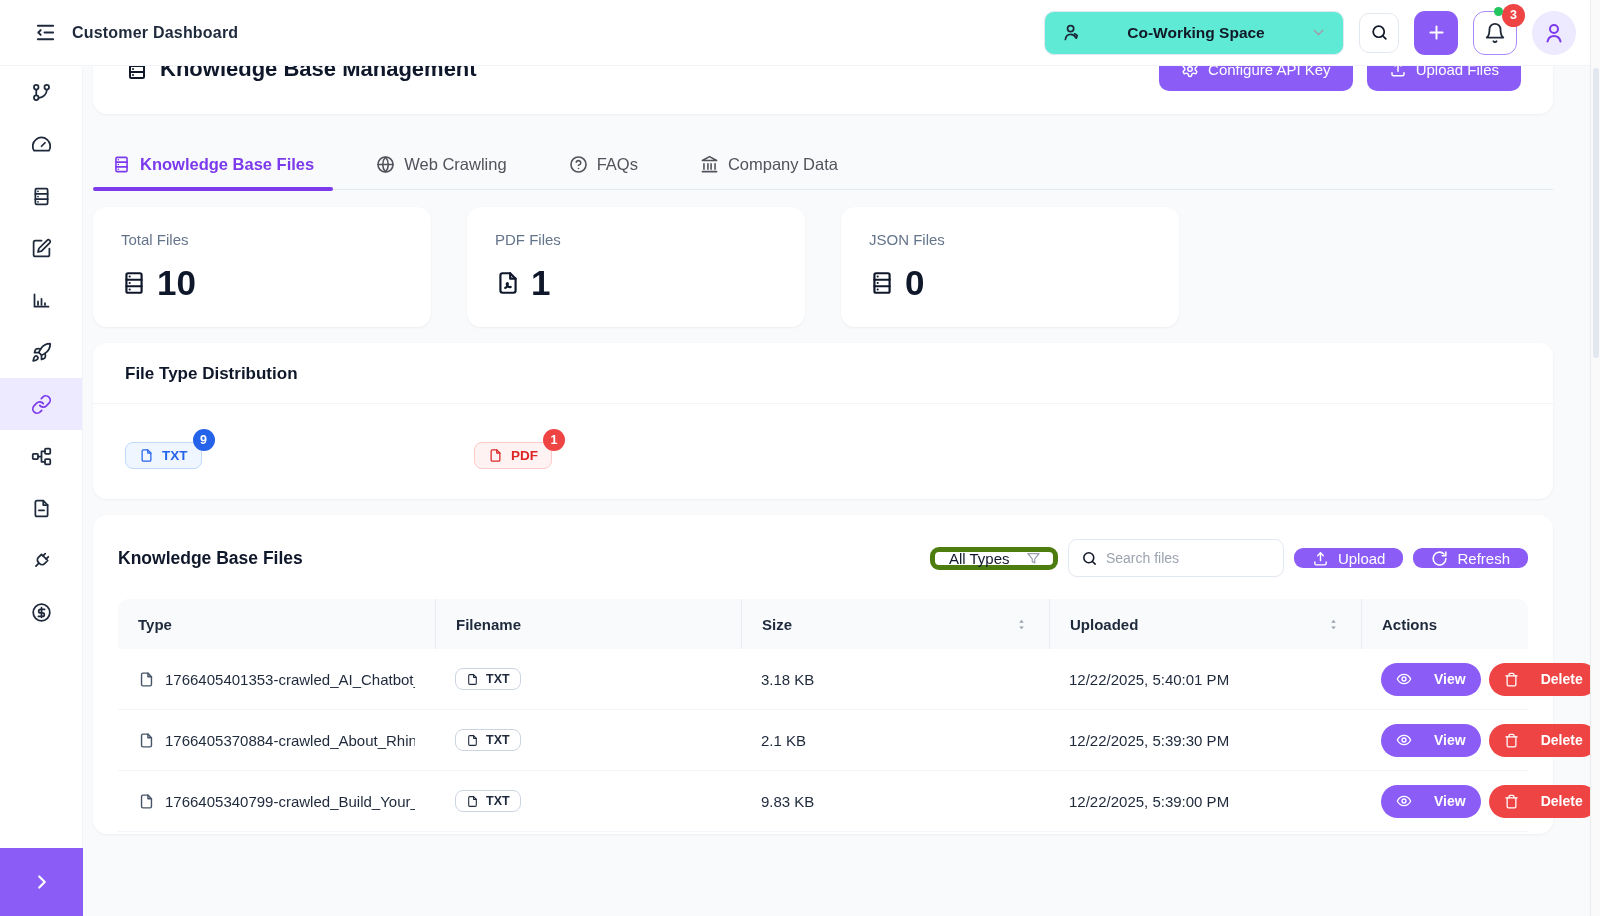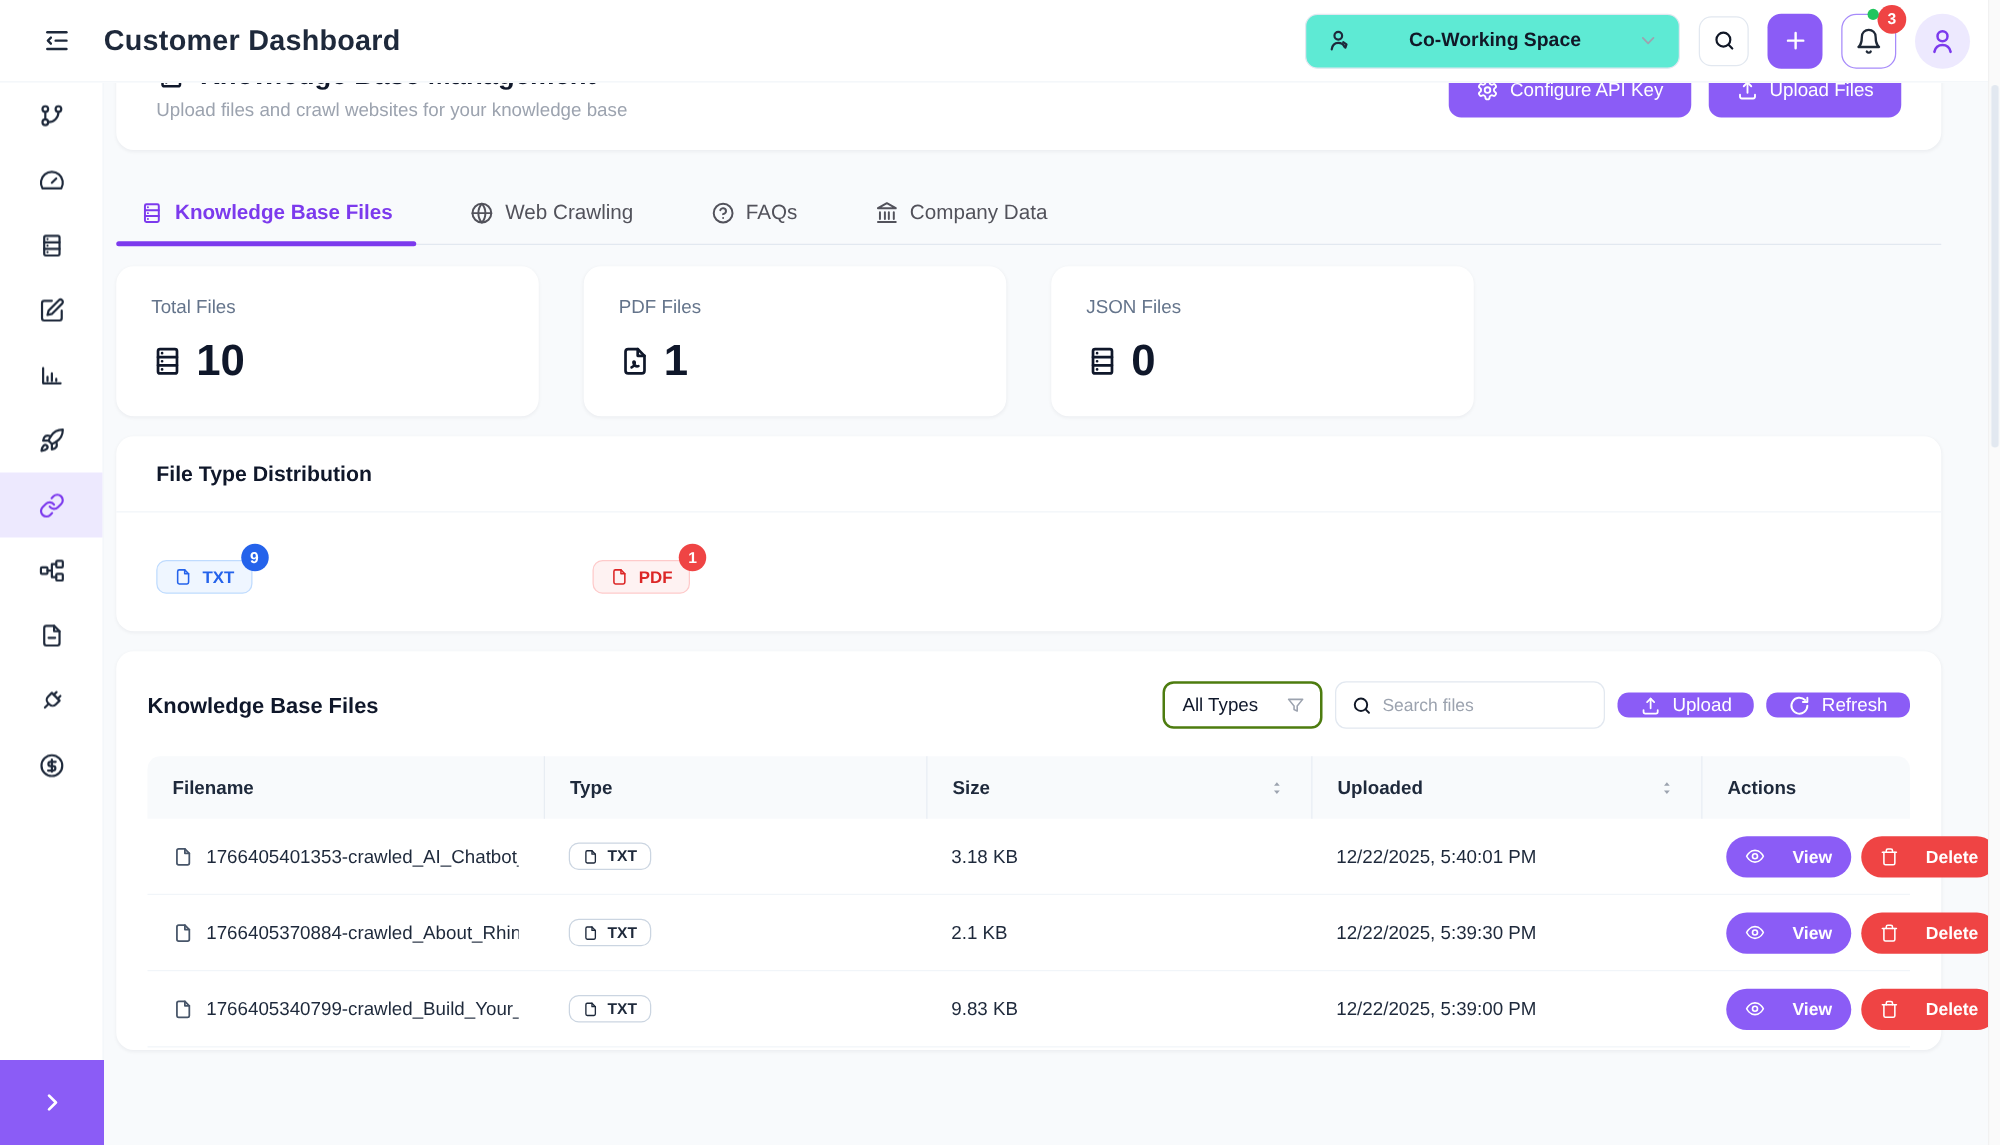--- a/index.html
+++ b/index.html
@@ -13,21 +13,21 @@
   }
   svg { display:block; }
 
   
   .topbar {
     position: fixed; top:0; left:0; right:0; height:66px;
     background:#fff; border-bottom:1px solid #f1f5f9;
     display:flex; align-items:center; padding:0 24px 0 30px; z-index:30;
   }
   .menu-btn { background:none; border:none; color:#1e293b; cursor:pointer; padding:4px; }
-  .app-title { font-size:23px; font-weight:700; color:#1e293b; margin-left:22px; letter-spacing:.2px; }
+  .app-title { font-size:16px; font-weight:700; color:#1e293b; margin-left:11px; letter-spacing:.2px; }
   .topbar-right { margin-left:auto; display:flex; align-items:center; gap:15px; }
   .workspace-select {
     width:300px; height:44px; border:1px solid #e2e8f0; border-radius:10px; background:#5eead4;
     display:flex; align-items:center; padding:0 16px; cursor:pointer;
   }
   .workspace-select .ws-label { flex:1; text-align:center; font-size:15.5px; font-weight:600; color:#111827; }
   .icon-btn {
     width:40px; height:40px; border:1px solid #e2e8f0; border-radius:10px; background:#fff;
     display:flex; align-items:center; justify-content:center; cursor:pointer; color:#111827;
   }
@@ -122,21 +122,21 @@
   }
   .chip-count.blue { background:#2563eb; }
   .chip-count.red { background:#ef4444; }
 
   
   .files-card { margin-top:16px; padding:24px 25px 2px; }
   .files-head { display:flex; align-items:center; justify-content:space-between; }
   .files-title { font-size:17.5px; font-weight:700; color:#0f172a; }
   .files-controls { display:flex; align-items:center; gap:10px; }
   .select-box {
-    width:128px; height:38px; border:2px solid #4d7c0f; border-radius:9px; background:#fff;
+    width:128px; height:23px; border:5px solid #4d7c0f; border-radius:9px; background:#fff;
     display:flex; align-items:center; justify-content:space-between; padding:0 12px 0 14px;
     font-size:15px; color:#0f172a; cursor:pointer;
   }
   .search-box {
     width:216px; height:38px; border:1px solid #e2e8f0; border-radius:9px; background:#fff;
     display:flex; align-items:center; gap:8px; padding:0 12px;
   }
   .search-box input { border:none; outline:none; width:100%; font-size:14px; font-family:inherit; color:#1e293b; background:transparent; }
   .search-box input::placeholder { color:#9ca3af; }
   .btn-sm { height:20px; padding:0 18px; border-radius:9px; font-size:15px; }
@@ -360,21 +360,20 @@
       <div class="ph-title-row">
         <span>
           <svg width="24" height="24" viewBox="0 0 24 24" fill="none" stroke="#0f172a" stroke-width="2" stroke-linecap="round" stroke-linejoin="round">
               <rect x="5" y="3" width="14" height="18" rx="1.5"></rect>
               <path d="M5 9h14M5 15h14"></path>
               <path d="M8 6h.01M8 12h.01M8 18h.01"></path>
             </svg>
         </span>
         <h1 class="ph-title">Knowledge Base Management</h1>
       </div>
-      <div class="ph-sub">Upload files and crawl websites for your knowledge base</div>
     </div>
     <div class="ph-actions">
       <button class="btn-purple">
         <span>
           <svg width="18" height="18" viewBox="0 0 24 24" fill="none" stroke="currentColor" stroke-width="2" stroke-linecap="round" stroke-linejoin="round">
               <circle cx="12" cy="12" r="3"></circle>
               <path d="M12.22 2h-.44a2 2 0 0 0-2 2v.18a2 2 0 0 1-1 1.73l-.43.25a2 2 0 0 1-2 0l-.15-.08a2 2 0 0 0-2.73.73l-.22.38a2 2 0 0 0 .73 2.73l.15.1a2 2 0 0 1 1 1.72v.51a2 2 0 0 1-1 1.74l-.15.09a2 2 0 0 0-.73 2.73l.22.38a2 2 0 0 0 2.73.73l.15-.08a2 2 0 0 1 2 0l.43.25a2 2 0 0 1 1 1.73V20a2 2 0 0 0 2 2h.44a2 2 0 0 0 2-2v-.18a2 2 0 0 1 1-1.73l.43-.25a2 2 0 0 1 2 0l.15.08a2 2 0 0 0 2.73-.73l.22-.39a2 2 0 0 0-.73-2.73l-.15-.08a2 2 0 0 1-1-1.74v-.5a2 2 0 0 1 1-1.74l.15-.09a2 2 0 0 0 .73-2.73l-.22-.38a2 2 0 0 0-2.73-.73l-.15.08a2 2 0 0 1-2 0l-.43-.25a2 2 0 0 1-1-1.73V4a2 2 0 0 0-2-2z"></path>
             </svg>
         </span>
         <span>Configure API Key</span>
@@ -546,22 +545,22 @@
                 <path d="M21 3v5h-5"></path>
               </svg>
             </span>
           <span>Refresh</span>
         </button>
       </div>
     </div>
 
     <div class="table">
       <div class="t-head">
+        <div class="th">Type</div>
         <div class="th">Filename</div>
-        <div class="th">Type</div>
         <div class="th">
           <span>Size</span>
           <span class="spacer"></span>
           <span>
               <svg width="15" height="15" viewBox="0 0 24 24" fill="#9ca3af">
                 <path d="M12 4.5 15.7 9H8.3z"></path>
                 <path d="M12 19.5 8.3 15h7.4z"></path>
               </svg>
             </span>
         </div>

